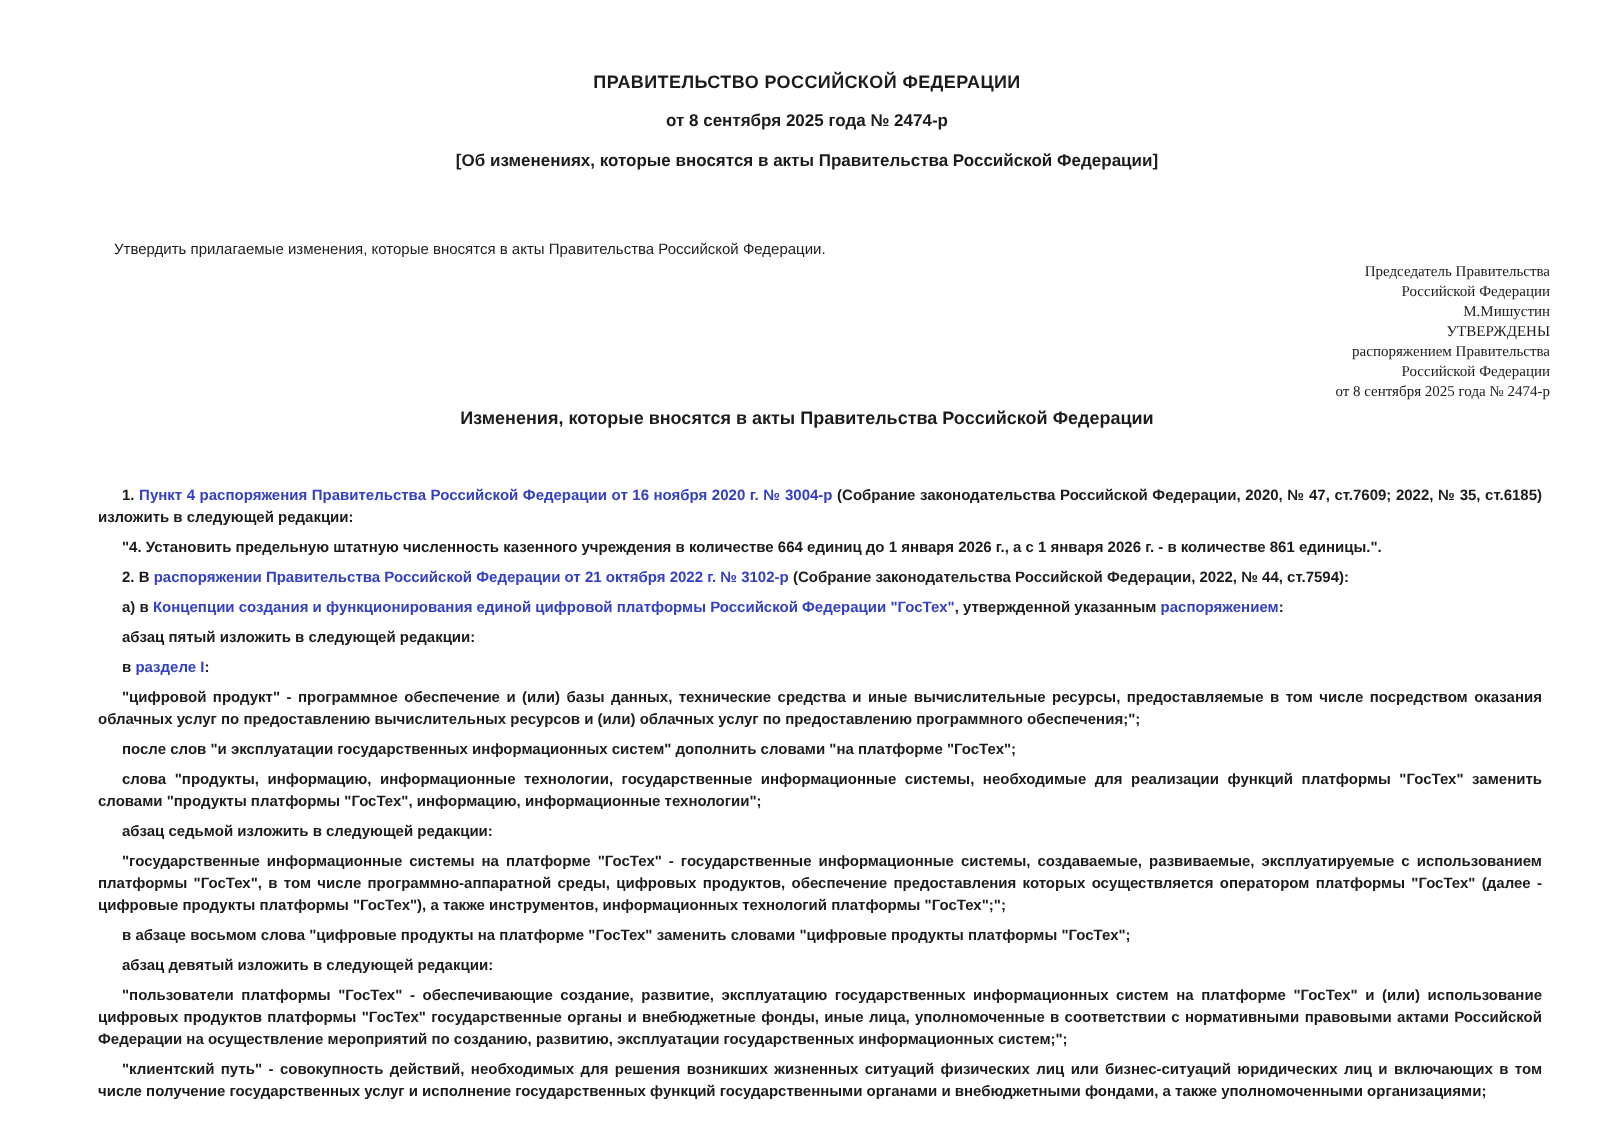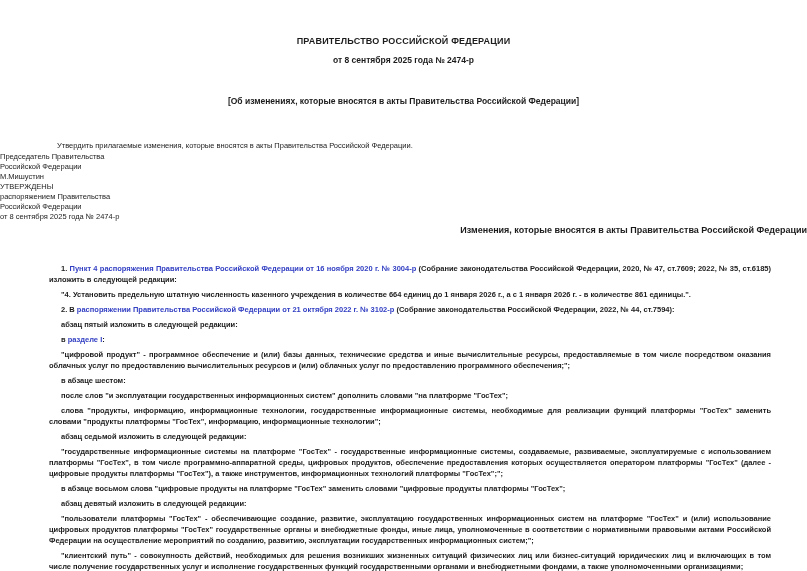--- a/index.html
+++ b/index.html
@@ -12,34 +12,35 @@
     color:#1c1c1c;
   }
   .center{text-align:center;}
   .authority{
     padding-top:36px;
     font-size:9px;font-weight:bold;line-height:11px;
     letter-spacing:.2px;
   }
   .doctype{margin-top:9px;font-size:9px;font-weight:bold;line-height:11px;letter-spacing:.2px;}
   .datenum{margin-top:8px;font-size:8.5px;font-weight:bold;line-height:11px;}
-  .subject{margin-top:30px;font-size:8.5px;font-weight:bold;line-height:11px;}
+  .subject{margin-top:9px;font-size:8.5px;font-weight:bold;line-height:11px;}
   .order{
     margin:33px 32px 0 45px;
     font-size:7.5px;line-height:11px;
     text-indent:12px;text-align:justify;
   }
   .signature{
     margin:1px 32px 0 0;
     font-size:7.5px;line-height:10px;
-    text-align:left;
+    text-align:right;
+    font-family:Liberation Serif, serif;
   }
   .annex-title{
     margin-top:3px;
-    font-size:9px;font-weight:bold;line-height:11px;text-align:right;
+    font-size:9px;font-weight:bold;line-height:11px;
   }
   .doc-body{
     margin:27px 32px 0 45px;
     font-size:7.5px;line-height:11px;
     text-align:justify;
   }
   .doc-body p.para{
     margin:4px;padding:0;
     text-indent:12px;
     font-weight:bold;
@@ -69,24 +70,24 @@
       <div>Российской Федерации</div>
       <div>от 8 сентября 2025 года № 2474-р</div>
     </div>
 
   <div class="annex-title center">Изменения, которые вносятся в акты Правительства Российской Федерации</div>
 
   <div class="doc-body">
       <p class="para"><span>1. </span><span class="doc-link">Пункт 4 распоряжения Правительства Российской Федерации от 16 ноября 2020 г. № 3004-р</span><span> (Собрание законодательства Российской Федерации, 2020, № 47, ст.7609; 2022, № 35, ст.6185) изложить в следующей редакции:</span></p>
       <p class="para"><span>"4. Установить предельную штатную численность казенного учреждения в количестве 664 единиц до 1 января 2026 г., а с 1 января 2026 г. - в количестве 861 единицы.".</span></p>
       <p class="para"><span>2. В </span><span class="doc-link">распоряжении Правительства Российской Федерации от 21 октября 2022 г. № 3102-р</span><span> (Собрание законодательства Российской Федерации, 2022, № 44, ст.7594):</span></p>
+      <p class="para"><span>а) в </span><span class="doc-link">Концепции создания и функционирования единой цифровой платформы Российской Федерации "ГосТех"</span><span>, утвержденной указанным </span><span class="doc-link">распоряжением</span><span>:</span></p>
       <p class="para"><span>абзац пятый изложить в следующей редакции:</span></p>
       <p class="para"><span>в </span><span class="doc-link">разделе I</span><span>:</span></p>
       <p class="para"><span>"цифровой продукт" - программное обеспечение и (или) базы данных, технические средства и иные вычислительные ресурсы, предоставляемые в том числе посредством оказания облачных услуг по предоставлению вычислительных ресурсов и (или) облачных услуг по предоставлению программного обеспечения;";</span></p>
-      <p class="para"><span>в абзаце шестом:</span></p>
       <p class="para"><span>после слов "и эксплуатации государственных информационных систем" дополнить словами "на платформе "ГосТех";</span></p>
       <p class="para"><span>слова "продукты, информацию, информационные технологии, государственные информационные системы, необходимые для реализации функций платформы "ГосТех" заменить словами "продукты платформы "ГосТех", информацию, информационные технологии";</span></p>
       <p class="para"><span>абзац седьмой изложить в следующей редакции:</span></p>
       <p class="para"><span>"государственные информационные системы на платформе "ГосТех" - государственные информационные системы, создаваемые, развиваемые, эксплуатируемые с использованием платформы "ГосТех", в том числе программно-аппаратной среды, цифровых продуктов, обеспечение предоставления которых осуществляется оператором платформы "ГосТех" (далее - цифровые продукты платформы "ГосТех"), а также инструментов, информационных технологий платформы "ГосТех";";</span></p>
       <p class="para"><span>в абзаце восьмом слова "цифровые продукты на платформе "ГосТех" заменить словами "цифровые продукты платформы "ГосТех";</span></p>
       <p class="para"><span>абзац девятый изложить в следующей редакции:</span></p>
       <p class="para"><span>"пользователи платформы "ГосТех" - обеспечивающие создание, развитие, эксплуатацию государственных информационных систем на платформе "ГосТех" и (или) использование цифровых продуктов платформы "ГосТех" государственные органы и внебюджетные фонды, иные лица, уполномоченные в соответствии с нормативными правовыми актами Российской Федерации на осуществление мероприятий по созданию, развитию, эксплуатации государственных информационных систем;";</span></p>
       <p class="para"><span>"клиентский путь" - совокупность действий, необходимых для решения возникших жизненных ситуаций физических лиц или бизнес-ситуаций юридических лиц и включающих в том числе получение государственных услуг и исполнение государственных функций государственными органами и внебюджетными фондами, а также уполномоченными организациями;</span></p>
     </div>
 

